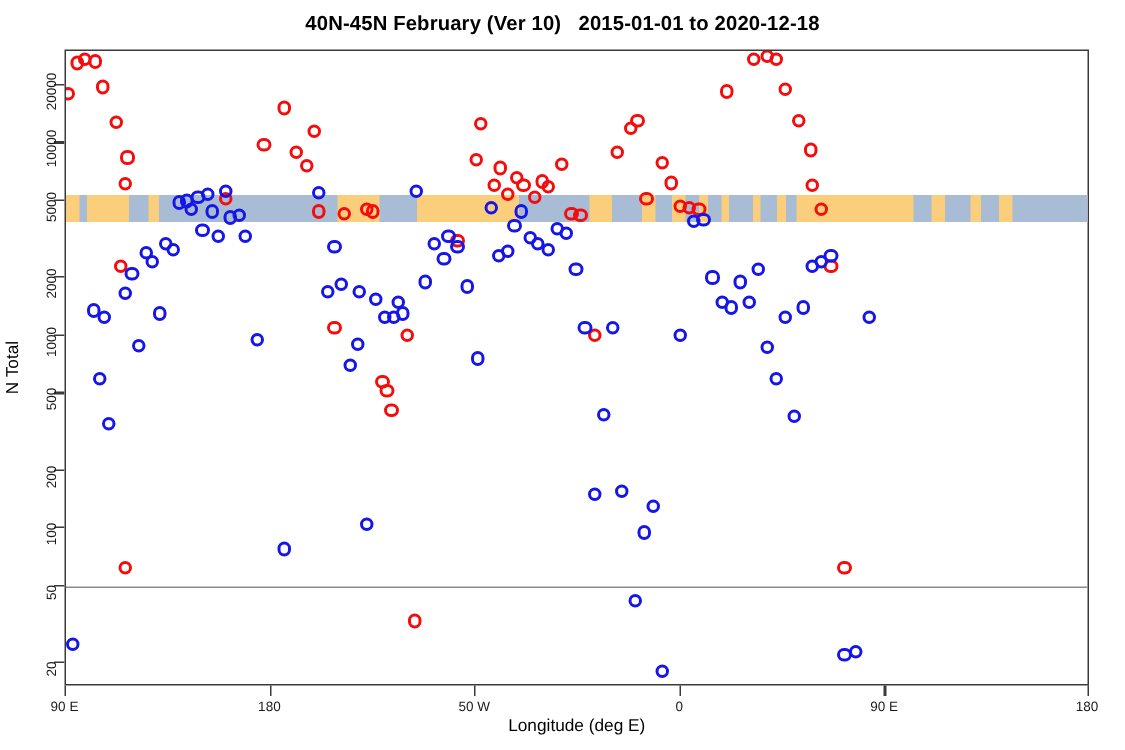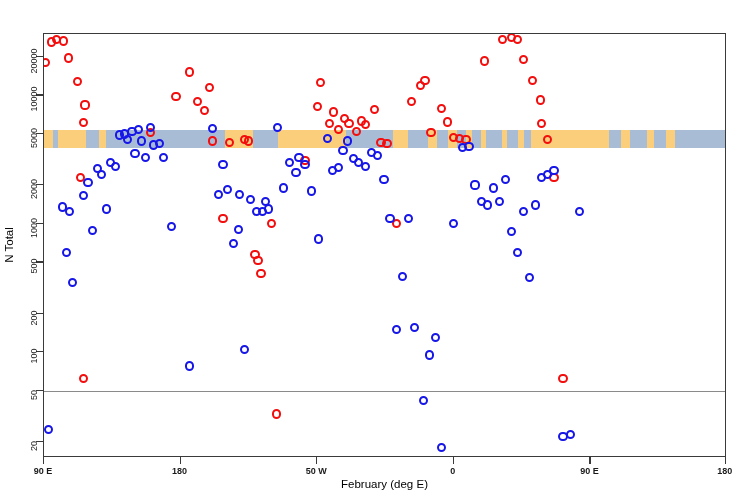--- a/index.html
+++ b/index.html
@@ -40,21 +40,21 @@
     display:flex;align-items:center;justify-content:center;
   }
   #y-axis-title span{
     transform:rotate(-90deg);white-space:nowrap;font-size:11.5px;color:#000;
   }
 
   
   #x-axis{position:absolute;left:43px;top:457px;width:683px;height:40px;}
   .xtick{position:absolute;top:0;width:1.3px;height:7px;background:#3a3a3a;}
   .xlab{position:absolute;top:9px;font-size:9px;color:#1a1a1a;
-        white-space:nowrap;transform:translateX(-50%);font-weight:bold;}
+        white-space:nowrap;transform:translateX(-50%);}
   #x-axis-title{
     position:absolute;left:43px;top:478px;width:683px;text-align:center;
     font-size:11.5px;color:#000;
   }
 
   
   #legend{position:absolute;left:48px;top:411px;font-size:10.5px;color:#000;}
   .legend-row{display:flex;align-items:center;height:15px;}
   .legend-mark{position:relative;width:30px;height:13px;margin-right:4px;flex:0 0 30px;}
   .legend-mark i{position:absolute;top:6px;left:0;width:30px;height:2.4px;display:block;}
@@ -62,20 +62,21 @@
                  border-radius:50%;box-sizing:border-box;background:#fff;}
   .lm-land i{background:#f40d0d;} .lm-land b{border:2.2px solid #f40d0d;}
   .lm-ocean i{background:#1616e8;} .lm-ocean b{border:2.2px solid #1616e8;}
   .legend-label{white-space:nowrap;line-height:13px;}
 </style>
 </head>
 <body>
 
 <div id="root">
 
+  <div id="chart-title">40N-45N February (Ver 10)   2015-01-01 to 2020-12-18</div>
 
   <div id="y-axis-title">
     <span>N Total</span>
   </div>
 
   <div id="y-axis">
       <div class="ytick" style="top: 407.952px;"></div>
       <div class="ylab" style="top: 407.952px;">20</div>
       <div class="ytick" style="top: 356.839px;"></div>
       <div class="ylab" style="top: 356.839px;">50</div>
@@ -280,18 +281,18 @@
       <div class="xlab" style="left: 136.6px;">180</div>
       <div class="xtick" style="left: 273.2px;"></div>
       <div class="xlab" style="left: 273.2px;">50 W</div>
       <div class="xtick" style="left: 409.8px;"></div>
       <div class="xlab" style="left: 409.8px;">0</div>
       <div class="xtick" style="left: 546.4px;"></div>
       <div class="xlab" style="left: 546.4px;">90 E</div>
       <div class="xtick" style="left: 681.7px;"></div>
       <div class="xlab" style="left: 681.7px;">180</div>
     </div>
-  <div id="x-axis-title">February (deg E)</div>
+  <div id="x-axis-title">Longitude (deg E)</div>
 
   <div id="legend">
   </div>
 
 </div>
 
 </body></html>

